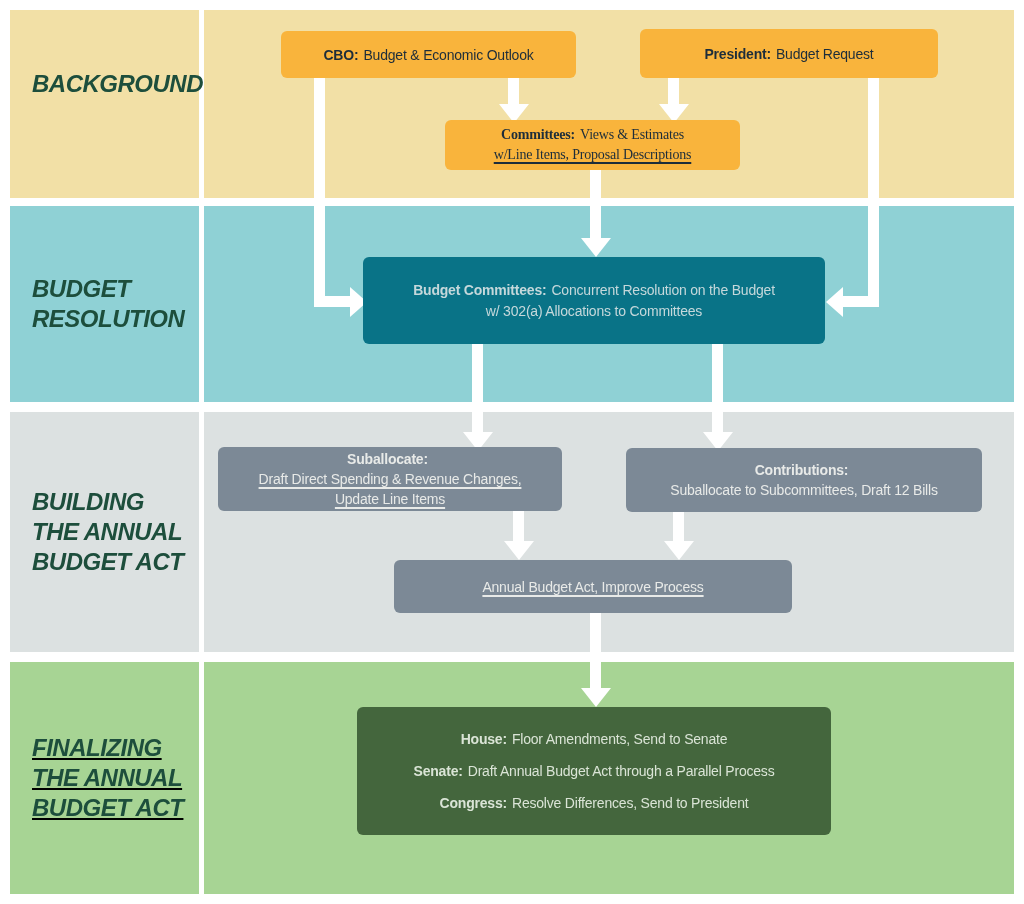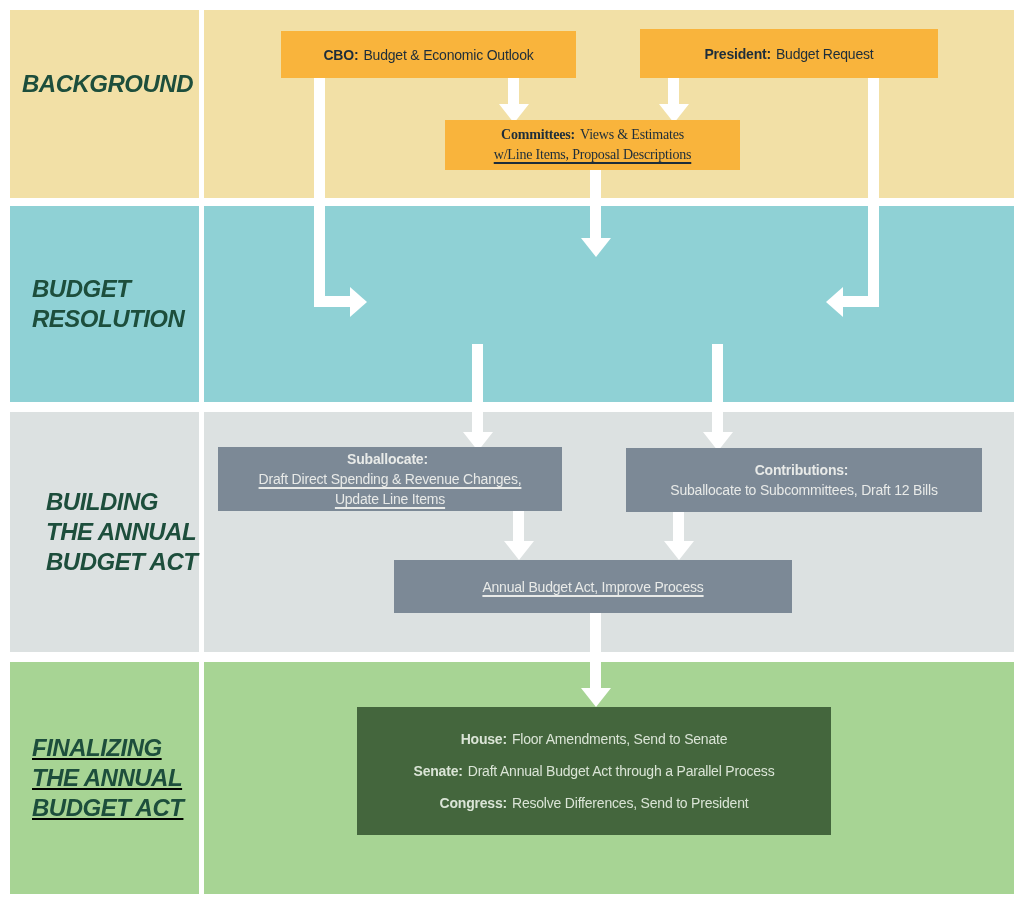--- a/index.html
+++ b/index.html
@@ -38,20 +38,21 @@
     position: absolute;
     display: flex;
     flex-direction: column;
     align-items: center;
     justify-content: center;
     text-align: center;
     box-sizing: border-box;
     font-size: 14px;
     line-height: 20px;
     letter-spacing: -0.2px;
+    border-radius: 6px;
   }
   .box .line { white-space: nowrap; }
   .box .pre { font-weight: 700; margin-right: 5px; }
   .box .u { text-decoration: underline; text-underline-offset: 3px; text-decoration-thickness: 1.5px; }
 
   .box.orange { background: #F9B43C; color: #1D2D3A; }
   .box.teal   { background: #097387; color: #C5D8DB; }
   .box.gray   { background: #7C8996; color: #E8EAE8; }
   .box.dgreen { background: #44663D; color: #DAE4D6; justify-content: space-evenly; }
 
@@ -83,28 +84,28 @@
 
   <div class="band b2" style="left:10px;  top:206px; width:189px; height:196px;"></div>
   <div class="band b2" style="left:204px; top:206px; width:810px; height:196px;"></div>
 
   <div class="band b3" style="left:10px;  top:412px; width:189px; height:240px;"></div>
   <div class="band b3" style="left:204px; top:412px; width:810px; height:240px;"></div>
 
   <div class="band b4" style="left:10px;  top:662px; width:189px; height:232px;"></div>
   <div class="band b4" style="left:204px; top:662px; width:810px; height:232px;"></div>
 
-  <div class="section-label" style="left:0; top:10px;  width:189px; height:148px;">
+  <div class="section-label" style="left:10px; top:10px;  width:189px; height:148px;">
     <span>BACKGROUND</span>
   </div>
   <div class="section-label" style="left:10px; top:206px; width:189px; height:196px;">
     <span>BUDGET
 RESOLUTION</span>
   </div>
-  <div class="section-label" style="left:24px; top:412px; width:189px; height:240px;border-radius:30px;">
+  <div class="section-label" style="left:10px; top:412px; width:189px; height:240px;border-radius:30px;">
     <span>BUILDING
 THE ANNUAL
 BUDGET ACT</span>
   </div>
   <div class="section-label" style="left:10px; top:662px; width:189px; height:232px;text-decoration:underline;">
     <span>FINALIZING
 THE ANNUAL
 BUDGET ACT</span>
   </div>
 
@@ -152,20 +153,26 @@
     </div>
   </div>
 
   <div class="box orange" style="left:445px; top:120px; width:295px; height:50px;font-family:Liberation Serif, serif;">
     <div class="line">
       <span class="pre">Committees:</span><span>Views &amp; Estimates</span>
     </div>
     <div class="line u">w/Line Items, Proposal Descriptions</div>
   </div>
 
+  <div class="box teal" style="left:363px; top:257px; width:462px; height:87px; line-height:21px;">
+    <div class="line">
+      <span class="pre">Budget Committees:</span><span>Concurrent Resolution on the Budget</span>
+    </div>
+    <div class="line">w/ 302(a) Allocations to Committees</div>
+  </div>
 
   <div class="box gray" style="left:218px; top:447px; width:344px; height:64px;">
     <div class="line pre">Suballocate:</div>
     <div class="line u">Draft Direct Spending &amp; Revenue Changes,</div>
     <div class="line u">Update Line Items</div>
   </div>
 
   <div class="box gray" style="left:626px; top:448px; width:356px; height:64px;">
     <div class="line pre">Contributions:</div>
     <div class="line">Suballocate to Subcommittees, Draft 12 Bills</div>

